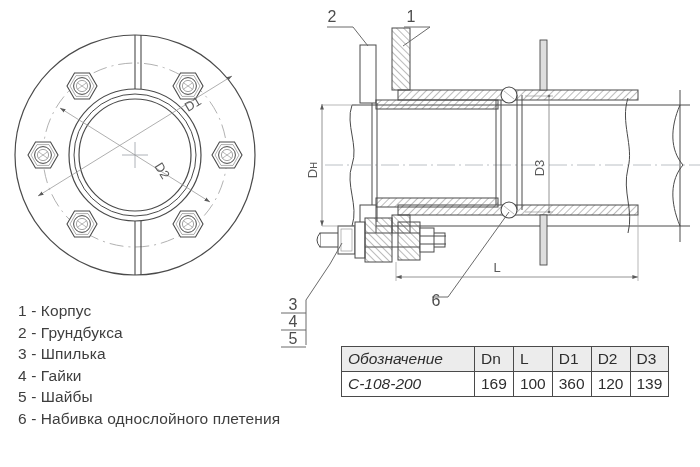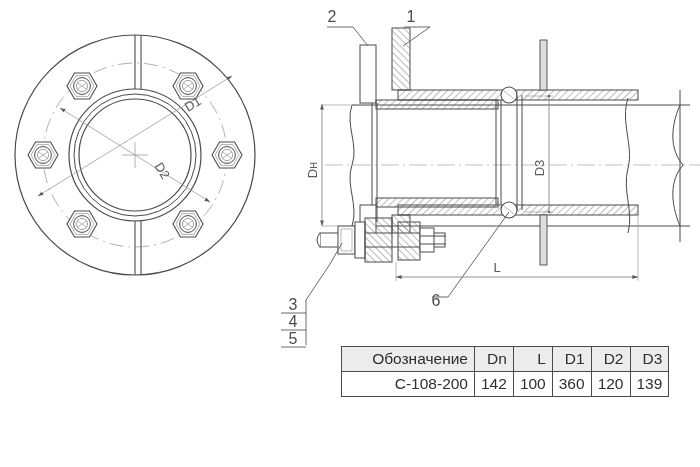--- a/index.html
+++ b/index.html
@@ -25,26 +25,26 @@
   #spec-table{
     position:absolute;left:341px;top:346px;
     border-collapse:collapse;
     font-size:15.5px;color:#2e2e2e;
   }
   #spec-table td,#spec-table th{
     border:1px solid #4a4a4a;
     padding:1px 6px 2px 6px;
     height:21px;
     font-weight:normal;
-    text-align:right;
+    text-align:left;
     white-space:nowrap;
   }
   #spec-table thead th{background:#ececec;}
   #spec-table tbody td{background:#ffffff;}
-  #spec-table .col-desig{text-align:right;min-width:120px;}
+  #spec-table .col-desig{text-align:left;min-width:120px;font-style:italic;}
 
   
   text{font-family:"Liberation Sans","DejaVu Sans",sans-serif;fill:#4a4a4a;}
   .num-lbl{font-size:16px;fill:#4d4d4d;}
   .dim-lbl{font-size:13px;fill:#5a5a5a;}
 </style>
 </head>
 <body>
 
 <div id="root">
@@ -243,36 +243,44 @@
     <text class="num-lbl" x="293" y="310" text-anchor="middle">3</text>
     <text class="num-lbl" x="293" y="327" text-anchor="middle">4</text>
     <text class="num-lbl" x="293" y="344" text-anchor="middle">5</text>
     <text class="num-lbl" x="436" y="306" text-anchor="middle">6</text>
 
     <text class="dim-lbl" x="317" y="170" transform="rotate(-90 317 170)" text-anchor="middle">Dн</text>
     <text class="dim-lbl" x="544" y="168" transform="rotate(-90 544 168)" text-anchor="middle">D3</text>
     <text class="dim-lbl" x="497" y="272" text-anchor="middle">L</text>
   </svg>
 
+  <div id="legend">
+    <div class="leg-row">1 - Корпус</div>
+    <div class="leg-row">2 - Грундбукса</div>
+    <div class="leg-row">3 - Шпилька</div>
+    <div class="leg-row">4 - Гайки</div>
+    <div class="leg-row">5 - Шайбы</div>
+    <div class="leg-row">6 - Набивка однослойного плетения</div>
+  </div>
 
   <table id="spec-table">
     <thead>
       <tr>
         <th class="col-desig">Обозначение</th>
         <th>Dn</th>
         <th>L</th>
         <th>D1</th>
         <th>D2</th>
         <th>D3</th>
       </tr>
     </thead>
     <tbody>
       <tr>
         <td class="col-desig">С-108-200</td>
-        <td>142</td>
+        <td>169</td>
         <td>100</td>
         <td>360</td>
         <td>120</td>
         <td>139</td>
       </tr>
     </tbody>
   </table>
 
 </div>
 

